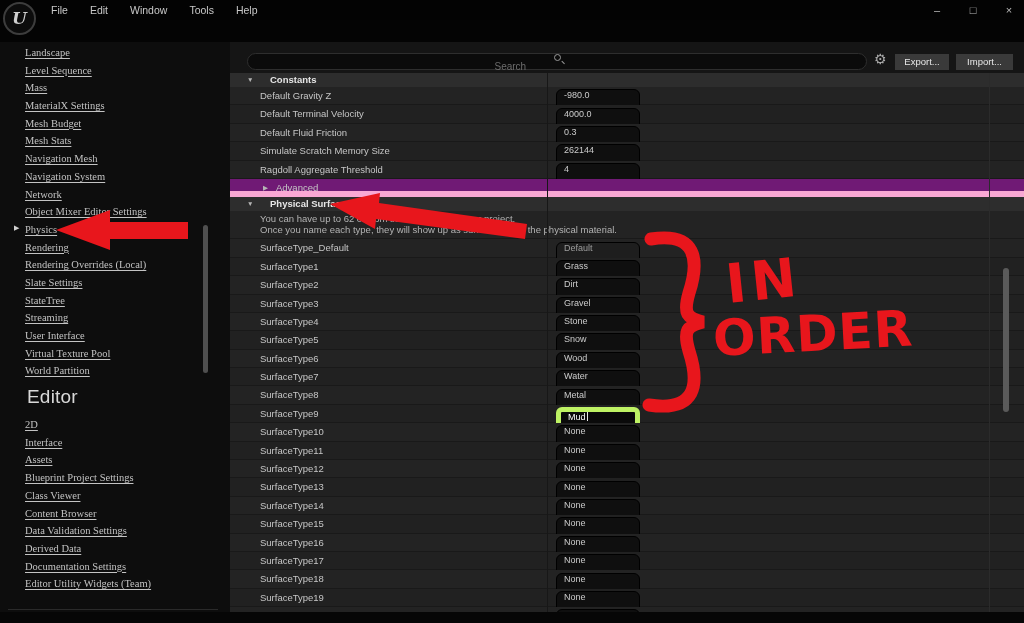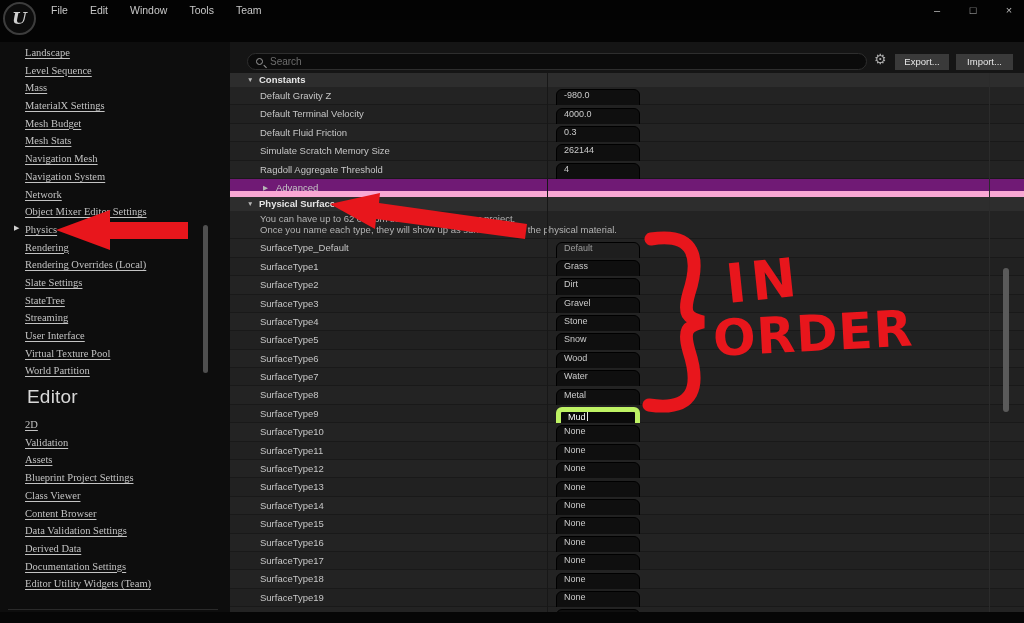--- a/index.html
+++ b/index.html
@@ -30,36 +30,36 @@
   .side-item a { color:#c3c3c3; font-size:10.5px; text-decoration:underline; text-underline-offset:2px; cursor:pointer;font-family:Liberation Serif, serif;}
   .side-item .expand { position:absolute; left:14px; top:0; color:#cfcfcf; font-size:7px; line-height:17.7px;}
   #sidebar-editor-heading { color:#d8d8d8; font-size:19px; padding:8px 0 6px 27px; letter-spacing:.2px;}
   #sidebar-scroll { position:absolute; left:203px; top:225px; width:5px; height:148px; background:#4f4f4f; border-radius:2.5px;}
   #sidebar-bottomline { position:absolute; left:8px; top:609px; width:210px; height:1px; background:#2a2a2a;}
 
   
   #main { position:absolute; left:230px; top:42px; width:794px; height:570px; background:#151515; overflow:hidden;}
   #toolbar { position:absolute; left:0; top:0; width:794px; height:31px;}
   #search-box { position:absolute; left:17px; top:11px; width:620px; height:17px; background:#0b0b0b;
-    border:1px solid #2e2e2e; border-radius:9px; display:flex; align-items:center; padding:0 8px;}
+    border:1px solid #2e2e2e; border-radius:9px; display:flex; align-items:center; padding:0 8px;flex-direction:column;}
   .mag { width:7px; height:7px; border:1.4px solid #9a9a9a; border-radius:50%; position:relative; flex:0 0 auto;}
   .mag::after { content:""; position:absolute; width:4px; height:1.4px; background:#9a9a9a; transform:rotate(45deg);
     left:6px; top:7px;}
   #search-input { flex:1; background:transparent; border:none; outline:none; color:#cfcfcf;
     font-size:10px; margin-left:7px; font-family:"Liberation Sans", sans-serif;}
   #search-input::placeholder { color:#6d6d6d; }
   #toolbar-gear { position:absolute; left:644px; top:9px; color:#a9a9a9; font-size:14px;}
   .tool-btn { position:absolute; top:12px; height:16px; background:#3a3a3a; border-radius:0; color:#e8e8e8;
     font-size:9.5px; line-height:16px; text-align:center; cursor:pointer;}
   #export-btn { left:665px; width:54px;}
   #import-btn { left:726px; width:57px;}
 
   #settings-list { position:absolute; left:0; top:31px; width:794px; height:539px; overflow:hidden;}
   .cat-header { height:14px; background:#2d2d2d; color:#e6e6e6; font-size:9.5px; font-weight:bold;
-    line-height:14px; padding-left:29px; position:relative;}
+    line-height:14px; padding-left:40px; position:relative;}
   .cat-header .tri { position:absolute; left:17px; top:0; font-size:6.5px; color:#b5b5b5; line-height:14px; font-weight:normal;}
   .prow { position:relative; height:18.4px; background:#232323; border-bottom:1px solid #191919;}
   .prow:nth-child(even){ background:#212121; }
   .plabel { position:absolute; left:30px; top:0; line-height:17.4px; color:#c6c6c6; font-size:9.5px;}
   .vbox { position:absolute; left:326px; top:2.2px; width:84px; height:28px; background:#0f0f0f;
     border:1px solid #000; border-radius:6px; color:#cccccc; font-size:9px; line-height:11.5px; padding-left:7px;}
   .vbox.ro { background:#1e1e1e; color:#9d9d9d;}
   .vbox.focused { border:5px solid #bef264; color:#ffffff; background:#0a0a0a;}
   .caret { display:inline-block; width:1px; height:9px; background:#e8e8e8; margin-left:1px; vertical-align:-1px;}
   #adv-row { position:relative; height:18.4px; background:#701a75; border-bottom:6px solid #f9a8d4;}
@@ -80,21 +80,21 @@
 </head>
 <body>
 
 <div id="titlebar"></div>
 <div id="logo">U</div>
 <div id="menubar">
     <div class="menu-item">File</div>
     <div class="menu-item">Edit</div>
     <div class="menu-item">Window</div>
     <div class="menu-item">Tools</div>
-    <div class="menu-item">Team</div>
+    <div class="menu-item">Help</div>
   </div>
 <div id="win-controls">
     <div class="win-btn">–</div>
     <div class="win-btn">□</div>
     <div class="win-btn">×</div>
   </div>
 
 <div id="tabbar"></div>
 <div class="tab" id="tab-plugins">
   <span class="ticon">
@@ -131,21 +131,21 @@
       <div class="side-item"><a>Slate Settings</a></div>
       <div class="side-item"><a>StateTree</a></div>
       <div class="side-item"><a>Streaming</a></div>
       <div class="side-item"><a>User Interface</a></div>
       <div class="side-item"><a>Virtual Texture Pool</a></div>
       <div class="side-item"><a>World Partition</a></div>
     </div>
   <div id="sidebar-editor-heading">Editor</div>
   <div id="sidebar-editor">
       <div class="side-item"><a>2D</a></div>
-      <div class="side-item"><a>Validation</a></div>
+      <div class="side-item"><a>Interface</a></div>
       <div class="side-item"><a>Assets</a></div>
       <div class="side-item"><a>Blueprint Project Settings</a></div>
       <div class="side-item"><a>Class Viewer</a></div>
       <div class="side-item"><a>Content Browser</a></div>
       <div class="side-item"><a>Data Validation Settings</a></div>
       <div class="side-item"><a>Derived Data</a></div>
       <div class="side-item"><a>Documentation Settings</a></div>
       <div class="side-item"><a>Editor Utility Widgets (Team)</a></div>
     </div>
 </div>

